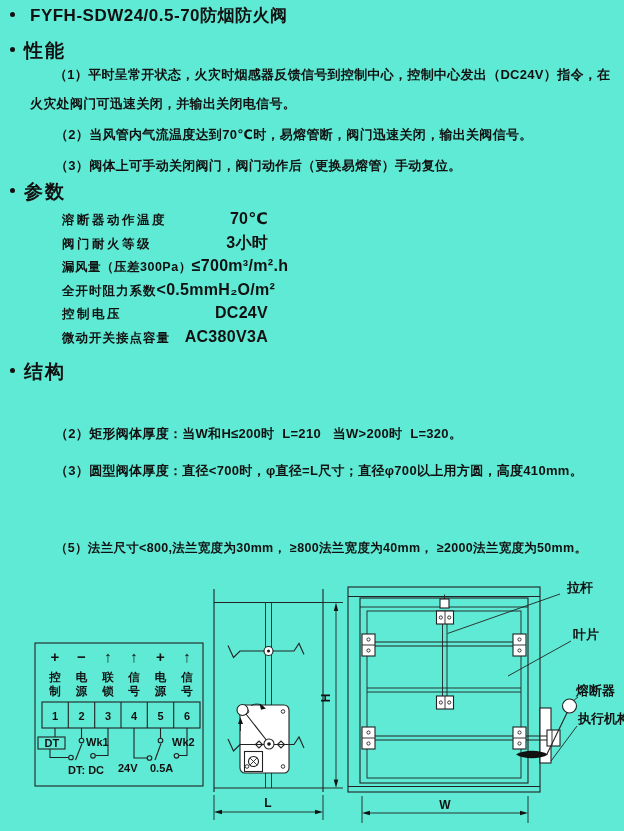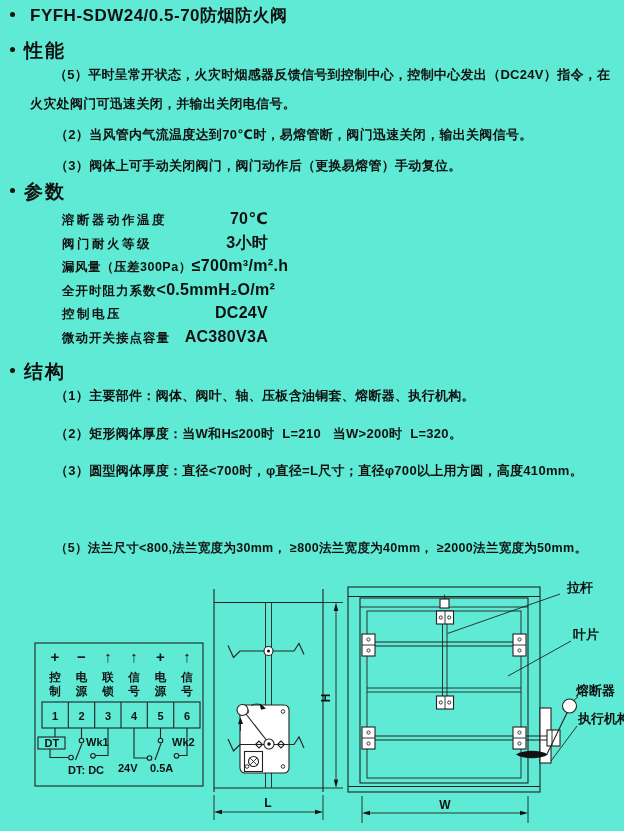--- a/index.html
+++ b/index.html
@@ -28,21 +28,21 @@
 </head>
 <body>
 
 <div id="page">
 
   <div class="bullet" style="left:10px;top:12px;"></div>
   <div class="title">FYFH-SDW24/0.5-70防烟防火阀</div>
 
   <div class="bullet" style="left:10px;top:47px;"></div>
   <div class="sec-head" style="top:38px;">性能</div>
-  <div class="body-line" style="left:54px;top:66px;">（5）平时呈常开状态，火灾时烟感器反馈信号到控制中心，控制中心发出（DC24V）指令，在</div>
+  <div class="body-line" style="left:54px;top:66px;">（1）平时呈常开状态，火灾时烟感器反馈信号到控制中心，控制中心发出（DC24V）指令，在</div>
   <div class="body-line" style="left:30px;top:95px;">火灾处阀门可迅速关闭，并输出关闭电信号。</div>
   <div class="body-line" style="left:55px;top:126px;">（2）当风管内气流温度达到70℃时，易熔管断，阀门迅速关闭，输出关阀信号。</div>
   <div class="body-line" style="left:55px;top:157px;text-align:right;">（3）阀体上可手动关闭阀门，阀门动作后（更换易熔管）手动复位。</div>
 
   <div class="bullet" style="left:10px;top:188px;"></div>
   <div class="sec-head" style="top:179px;">参数</div>
   <div class="param-table">
     <div class="param-row">
       <span class="param-label">溶断器动作温度</span>
       <span class="param-value">70℃</span>
@@ -64,21 +64,20 @@
       <span class="param-value">DC24V</span>
     </div>
     <div class="param-row">
       <span class="param-label" style="letter-spacing:1px;">微动开关接点容量</span>
       <span class="param-value">AC380V3A</span>
     </div>
   </div>
 
   <div class="bullet" style="left:10px;top:368px;"></div>
   <div class="sec-head" style="top:359px;">结构</div>
-  <div class="body-line" style="left:55px;top:387px;">（1）主要部件：阀体、阀叶、轴、压板含油铜套、熔断器、执行机构。</div>
   <div class="body-line" style="left:55px;top:425px;">（2）矩形阀体厚度：当W和H≤200时  L=210   当W&gt;200时  L=320。</div>
   <div class="body-line" style="left:55px;top:462px;">（3）圆型阀体厚度：直径&lt;700时，φ直径=L尺寸；直径φ700以上用方圆，高度410mm。</div>
   <div class="body-line" style="left:55px;top:540px;font-size:12.5px;">（5）法兰尺寸&lt;800,法兰宽度为30mm， ≥800法兰宽度为40mm， ≥2000法兰宽度为50mm。</div>
 
   <svg style="position:absolute;left:0;top:570px;" width="624" height="261" viewBox="0 570 624 261">
 
     <g>
       <rect class="dwg" x="35" y="643" width="168" height="143" stroke-width="1.5"></rect>
 
       <text class="t-sym" x="55" y="662">+</text>

